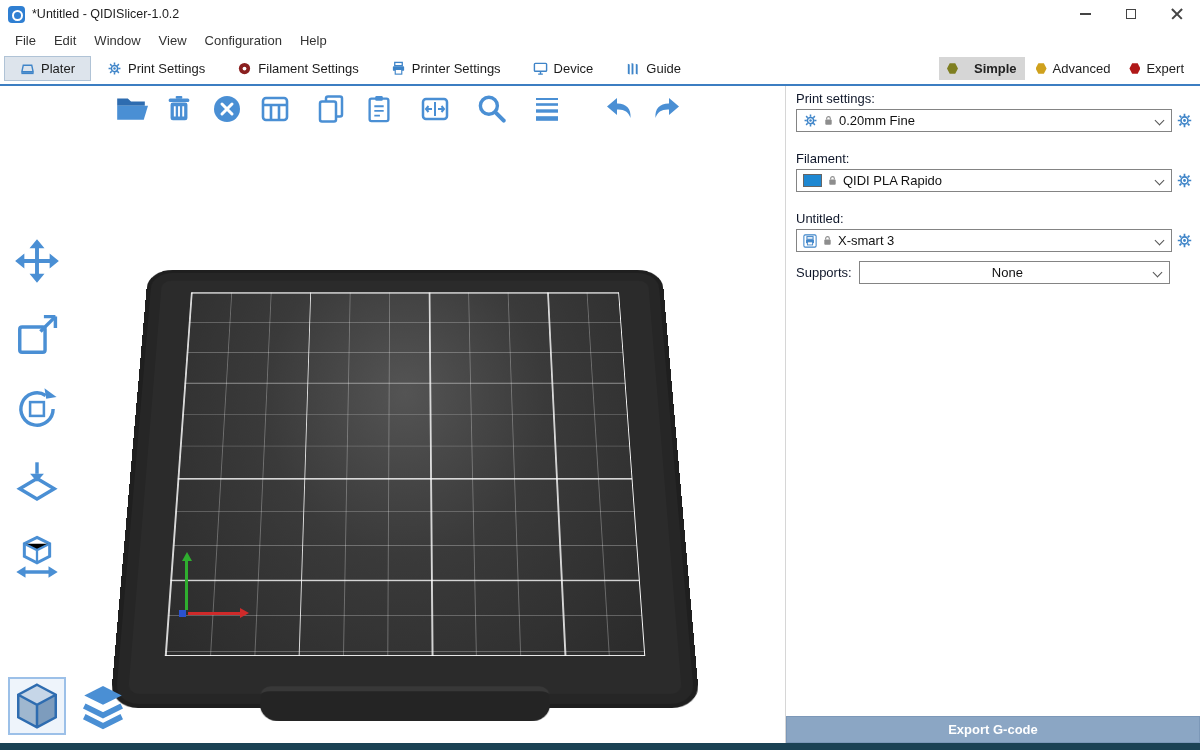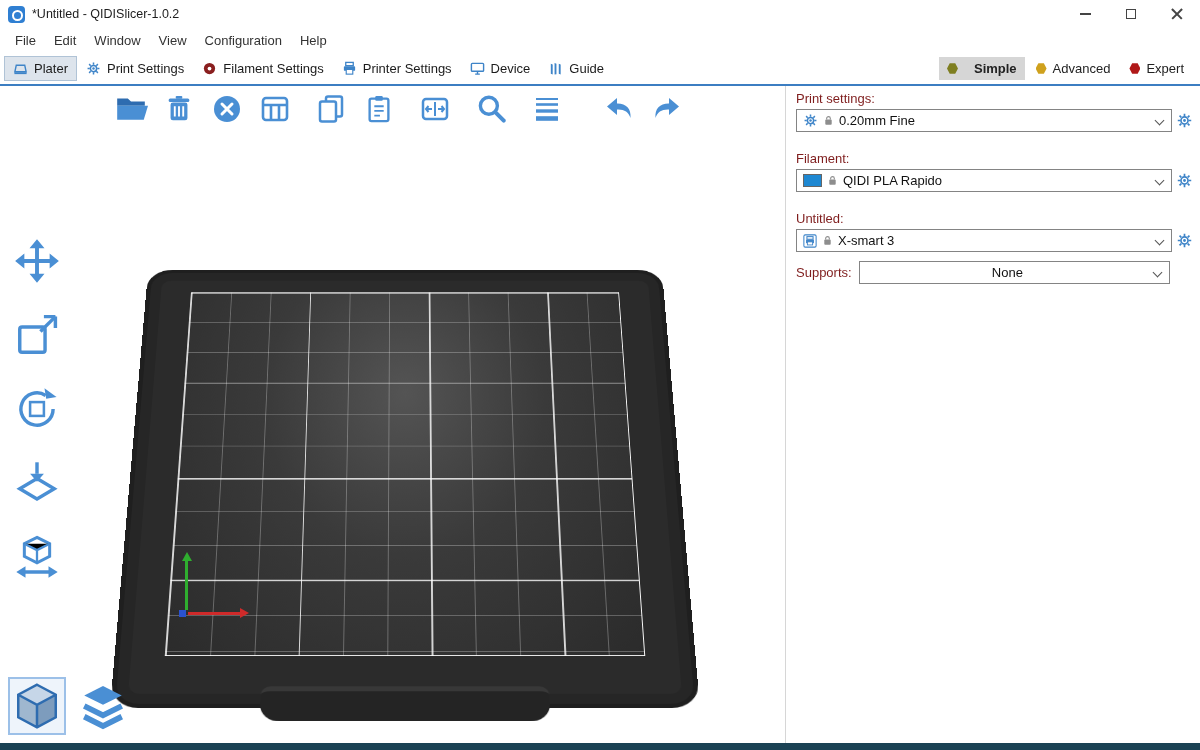--- a/index.html
+++ b/index.html
@@ -20,21 +20,21 @@
   .glyph-max { width:10px; height:10px; border:1.5px solid #444; }
   .glyph-close { position:relative; width:12px; height:12px; }
   .glyph-close::before,.glyph-close::after { content:""; position:absolute; left:-1px; top:5px; width:14px; height:1.6px; background:#444; }
   .glyph-close::before { transform:rotate(45deg); }
   .glyph-close::after  { transform:rotate(-45deg); }
   
   .menubar { height:25px; display:flex; align-items:center; padding-left:6px; background:#fff; }
   .menu-item { font-size:13px; color:#333; padding:3px 9px; }
   
   .tabbar { height:33px; display:flex; align-items:center; border-bottom:2px solid #3c7ec2; padding:0 4px; background:#fff; }
-  .tab { display:flex; align-items:center; gap:6px; padding:5px 9px; font-size:13px; color:#1b1b1b; white-space:nowrap; }
+  .tab { display:flex; align-items:center; gap:6px; padding:5px 16px; font-size:13px; color:#1b1b1b; white-space:nowrap; }
   .tab.selected { background:#dde4ec; box-shadow:inset 0 0 0 1px #b0c3d6; }
   .tab svg { display:block; }
   .modes { margin-left:auto; display:flex; align-items:center; gap:3px; padding-right:4px; }
   .mode { display:flex; align-items:center; gap:6px; padding:4px 8px; font-size:13px; }
   .mode.selected { background:#d6d6d6; font-weight:bold;gap:16px; }
   .hex { width:11px; height:11px; clip-path:polygon(25% 3%,75% 3%,100% 50%,75% 97%,25% 97%,0 50%); }
   .hex-simple { background:#7e7e20; }
   .hex-advanced { background:#cfa11d; }
   .hex-expert { background:#b01818; }
   
@@ -72,21 +72,21 @@
   .axis-x { position:absolute; left:10px; top:58px; width:54px; height:3px; background:#cf2a2a; }
   .axis-x-head { position:absolute; left:62px; top:54px; width:0; height:0;
                  border-top:5px solid transparent; border-bottom:5px solid transparent; border-left:9px solid #cf2a2a; }
   .axis-z { position:absolute; left:1px; top:56px; width:7px; height:7px; background:#2a52cf; }
   
   .view-toolbar { position:absolute; left:8px; bottom:8px; display:flex; gap:8px; align-items:flex-end; z-index:5; }
   .view-btn { width:58px; height:58px; display:flex; align-items:center; justify-content:center; }
   .view-btn.selected { background:#eef4fb; box-shadow:0 0 0 2px #9cc0e8 inset; }
   
   .sidebar { position:relative; flex:1; background:#fff; border-left:1px solid #d6d6d6; padding:5px 6px 34px 10px; }
-  .field-label { font-size:13px; color:#7f1d1d; margin:0 0 3px 0; }
+  .field-label { font-size:13px; color:#0f172a; margin:0 0 3px 0; }
   .spaced { margin-top:19px; }
   .combo-row { display:flex; align-items:center; gap:3px; }
   .combo { flex:1; height:23px; border:1px solid #848484; background:#fff; display:flex; align-items:center;
            gap:5px; padding:0 20px 0 6px; position:relative; font-size:13px; color:#111; }
   .combo .chev { position:absolute; right:8px; top:7px; width:7px; height:7px;
                  border-right:1.6px solid #555; border-bottom:1.6px solid #555; transform:rotate(45deg); }
   .combo-fixed { flex:none; }
   .swatch { width:19px; height:13px; background:#1e88d2; border:1px solid #666; flex:0 0 auto; }
   .gear-btn { width:19px; height:19px; flex:0 0 auto; display:flex; align-items:center; justify-content:center; }
   .inline-row { display:flex; align-items:center; gap:7px; margin-top:9px; padding-right:24px; }
@@ -419,16 +419,17 @@
 
     <div class="inline-row">
       <span class="field-label" style="margin:0">Supports:</span>
       <div class="combo" style="justify-content:center;">
         <span>None</span>
         <span class="chev"></span>
       </div>
     </div>
 
 
+    <div class="export-btn">Export G-code</div>
   </div>
 </div>
 
 <div class="footer-bar"></div>
 
 </body></html>

